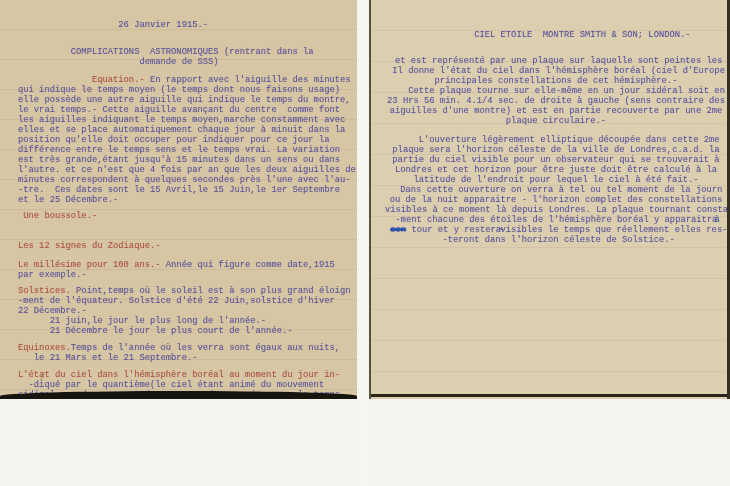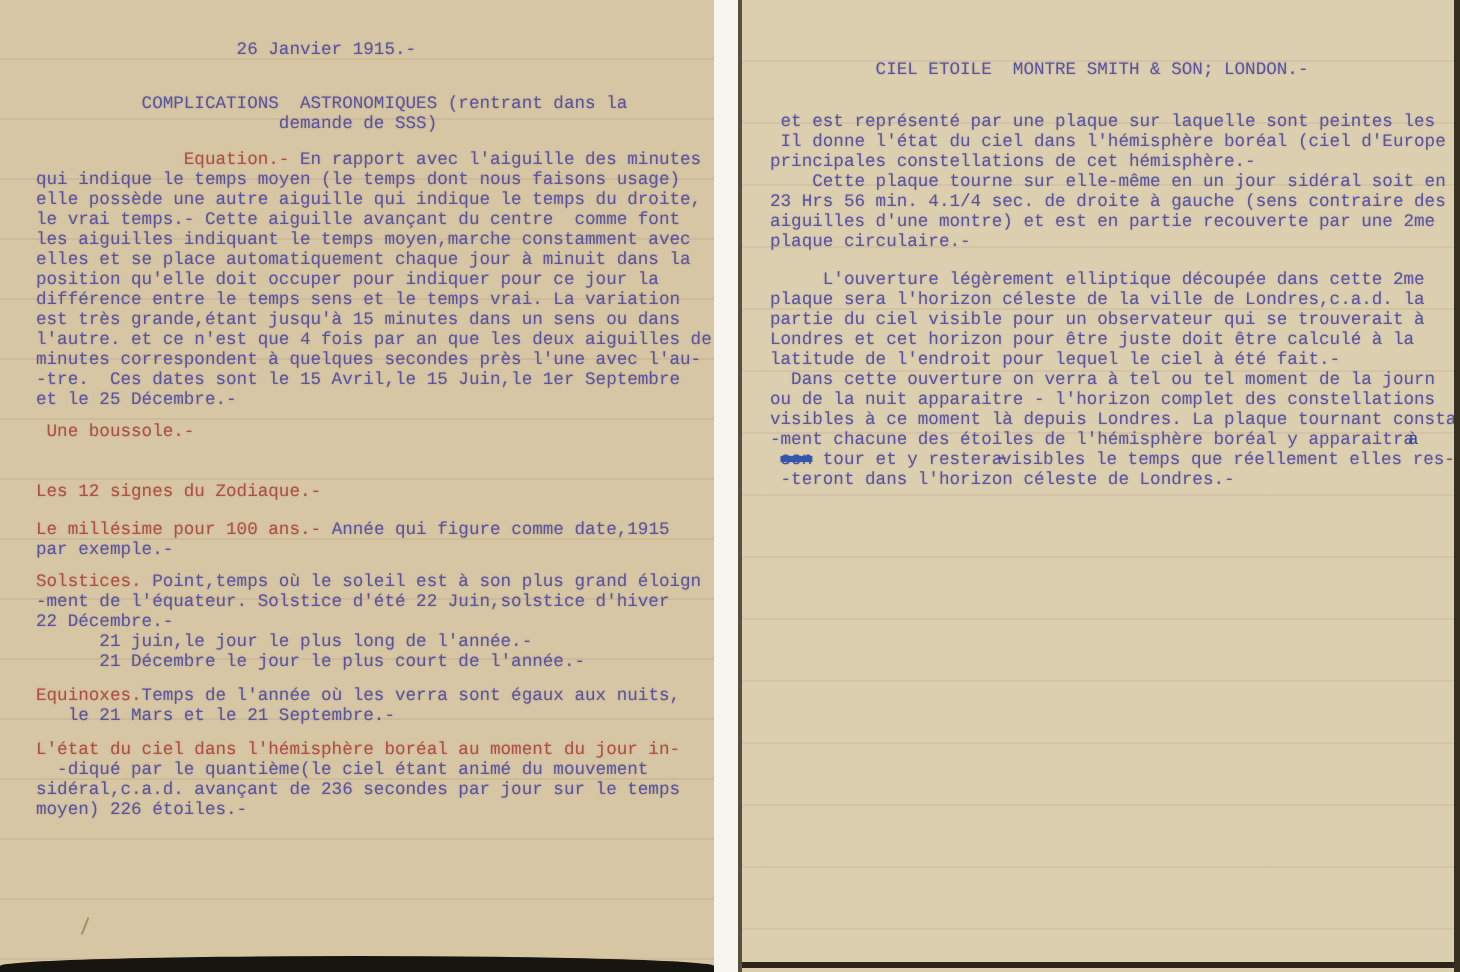--- a/index.html
+++ b/index.html
@@ -2,21 +2,21 @@
 <html style="--ink: #5a53a0; --red: #ac4f46; --paper-left: #d7c6a3; --paper-right: #dccfb0;"><head>
 <meta charset="utf-8">
 <style>
   html,body{margin:0;padding:0;}
   body{width:730px;height:486px;overflow:hidden;background:#f6f4ef;}
   .scan{
     position:relative;width:730px;height:486px;display:flex;
     font-family:"Liberation Mono","DejaVu Sans Mono",monospace;
     font-size:8.8px;line-height:10px;
   }
-  .page{position:relative;height:486px;overflow:hidden;}
+  .page{position:relative;height:399px;overflow:hidden;}
   .page-left{
     width:357px;background:var(--paper-left,#d7c6a3);
     background-image:repeating-linear-gradient(180deg,
       rgba(255,255,255,0) 0px, rgba(255,255,255,0) 29px,
       rgba(176,141,122,0.22) 29px, rgba(176,141,122,0.22) 30px);
   }
   .gutter{width:12px;background:#f7f5f0;height:486px;}
   .page-right{
     width:361px;background:var(--paper-right,#dccfb0);
     box-sizing:border-box;
@@ -24,21 +24,21 @@
     background-image:repeating-linear-gradient(180deg,
       rgba(255,255,255,0) 0px, rgba(255,255,255,0) 30px,
       rgba(176,141,122,0.18) 30px, rgba(176,141,122,0.18) 31px);
   }
   .page-right::after{
     content:"";position:absolute;left:0;right:0;bottom:2px;height:3px;
     background:#2a2619;
   }
   .content{position:absolute;top:0;left:0;right:0;}
   .page-left .content{padding:20px 0 0 18px;}
-  .page-right .content{padding:30px 0 0 14px;}
+  .page-right .content{padding:30px 0 0 14px;text-align:center;}
   .line{white-space:pre;overflow:hidden;color:var(--ink,#5a53a0);
         text-shadow:0 0 1px rgba(60,50,110,0.25);}
   .c-red{color:var(--red,#ac4f46);text-shadow:0 0 1px rgba(150,60,50,0.25);}
   .c-pen{color:#2f4a9e;margin:0 -3px;text-shadow:none;}
   .c-strike{
     color:#474d9b;
     text-decoration:line-through;
     text-decoration-color:#2f57b0;
     text-decoration-thickness:2.5px;
   }
@@ -61,21 +61,21 @@
         <div>
           <div class="line"><span>                   26 Janvier 1915.-</span></div>
         </div>
         <div style="margin-top: 17px;">
           <div class="line"><span>          COMPLICATIONS  ASTRONOMIQUES (rentrant dans la</span></div>
           <div class="line"><span>                       demande de SSS)</span></div>
         </div>
         <div style="margin-top: 8px;">
           <div class="line"><span>              </span><span class="c-red">Equation.-</span><span> En rapport avec l'aiguille des minutes</span></div>
           <div class="line"><span>qui indique le temps moyen (le temps dont nous faisons usage)</span></div>
-          <div class="line"><span>elle possède une autre aiguille qui indique le temps du droite,</span></div>
+          <div class="line"><span>elle possède une autre aiguille qui indique le temps du montre,</span></div>
           <div class="line"><span>le vrai temps.- Cette aiguille avançant du centre  comme font</span></div>
           <div class="line"><span>les aiguilles indiquant le temps moyen,marche constamment avec</span></div>
           <div class="line"><span>elles et se place automatiquement chaque jour à minuit dans la</span></div>
           <div class="line"><span>position qu'elle doit occuper pour indiquer pour ce jour la</span></div>
           <div class="line"><span>différence entre le temps sens et le temps vrai. La variation</span></div>
           <div class="line"><span>est très grande,étant jusqu'à 15 minutes dans un sens ou dans</span></div>
           <div class="line"><span>l'autre. et ce n'est que 4 fois par an que les deux aiguilles de</span></div>
           <div class="line"><span>minutes correspondent à quelques secondes près l'une avec l'au-</span></div>
           <div class="line"><span>-tre.  Ces dates sont le 15 Avril,le 15 Juin,le 1er Septembre</span></div>
           <div class="line"><span>et le 25 Décembre.-</span></div>
@@ -130,17 +130,17 @@
           <div class="line"><span>     L'ouverture légèrement elliptique découpée dans cette 2me</span></div>
           <div class="line"><span>plaque sera l'horizon céleste de la ville de Londres,c.a.d. la</span></div>
           <div class="line"><span>partie du ciel visible pour un observateur qui se trouverait à</span></div>
           <div class="line"><span>Londres et cet horizon pour être juste doit être calculé à la</span></div>
           <div class="line"><span>latitude de l'endroit pour lequel le ciel à été fait.-</span></div>
           <div class="line"><span>  Dans cette ouverture on verra à tel ou tel moment de la journ</span></div>
           <div class="line"><span>ou de la nuit apparaitre - l'horizon complet des constellations</span></div>
           <div class="line"><span>visibles à ce moment là depuis Londres. La plaque tournant consta</span></div>
           <div class="line"><span>-ment chacune des étoiles de l'hémisphère boréal y apparaitra</span><span class="c-pen">à</span></div>
           <div class="line"><span> </span><span class="c-strike">son</span><span> tour et y restera</span><span class="c-pen">~</span><span>visibles le temps que réellement elles res-</span></div>
-          <div class="line"><span> -teront dans l'horizon céleste de Londres.-</span></div>
+          <div class="line"><span> -teront dans l'horizon céleste de Solstice.-</span></div>
         </div>
       </div>
   </div>
 </div>
 
 </body></html>

